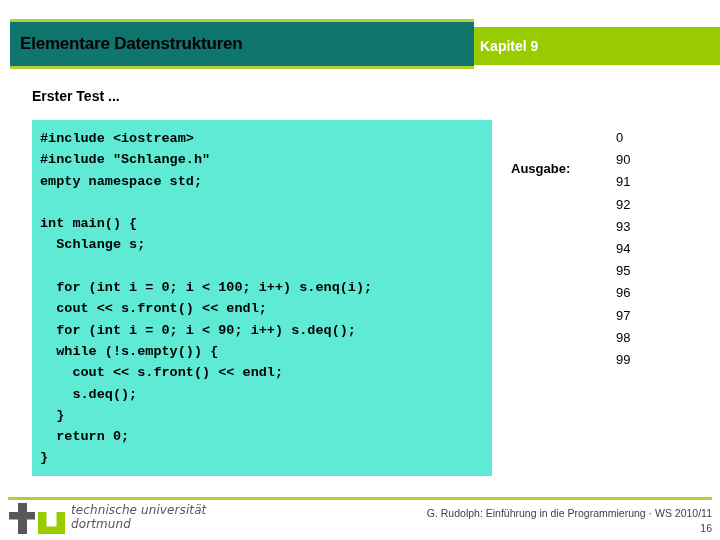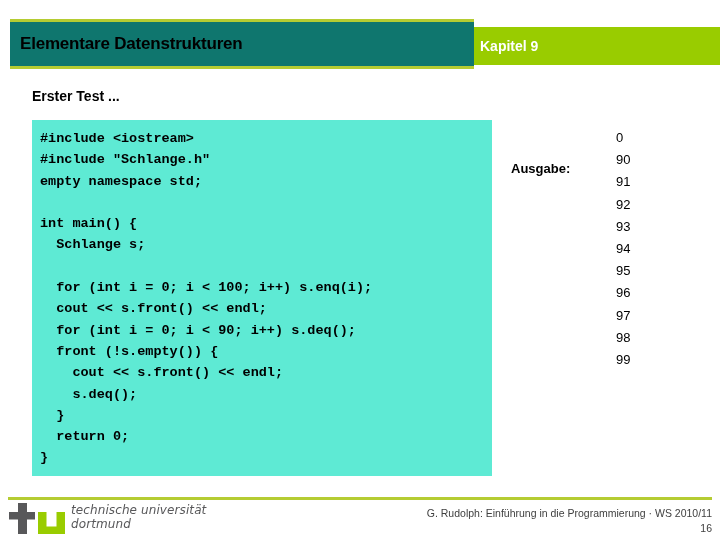--- a/index.html
+++ b/index.html
@@ -193,21 +193,21 @@
   <div class="code-line">#include &lt;iostream&gt;</div>
   <div class="code-line">#include "Schlange.h"</div>
   <div class="code-line">empty namespace std;</div>
   <div class="code-line"></div>
   <div class="code-line">int main() {</div>
   <div class="code-line">  Schlange s;</div>
   <div class="code-line"></div>
   <div class="code-line">  for (int i = 0; i &lt; 100; i++) s.enq(i);</div>
   <div class="code-line">  cout &lt;&lt; s.front() &lt;&lt; endl;</div>
   <div class="code-line">  for (int i = 0; i &lt; 90; i++) s.deq();</div>
-  <div class="code-line">  front (!s.empty()) {</div>
+  <div class="code-line">  while (!s.empty()) {</div>
   <div class="code-line">    cout &lt;&lt; s.front() &lt;&lt; endl;</div>
   <div class="code-line">    s.deq();</div>
   <div class="code-line">  }</div>
   <div class="code-line">  return 0;</div>
   <div class="code-line">}</div>
 </div>
 
 <div class="output-label">Ausgabe:</div>
 <div class="output-values">
   <div class="output-value">0</div>

